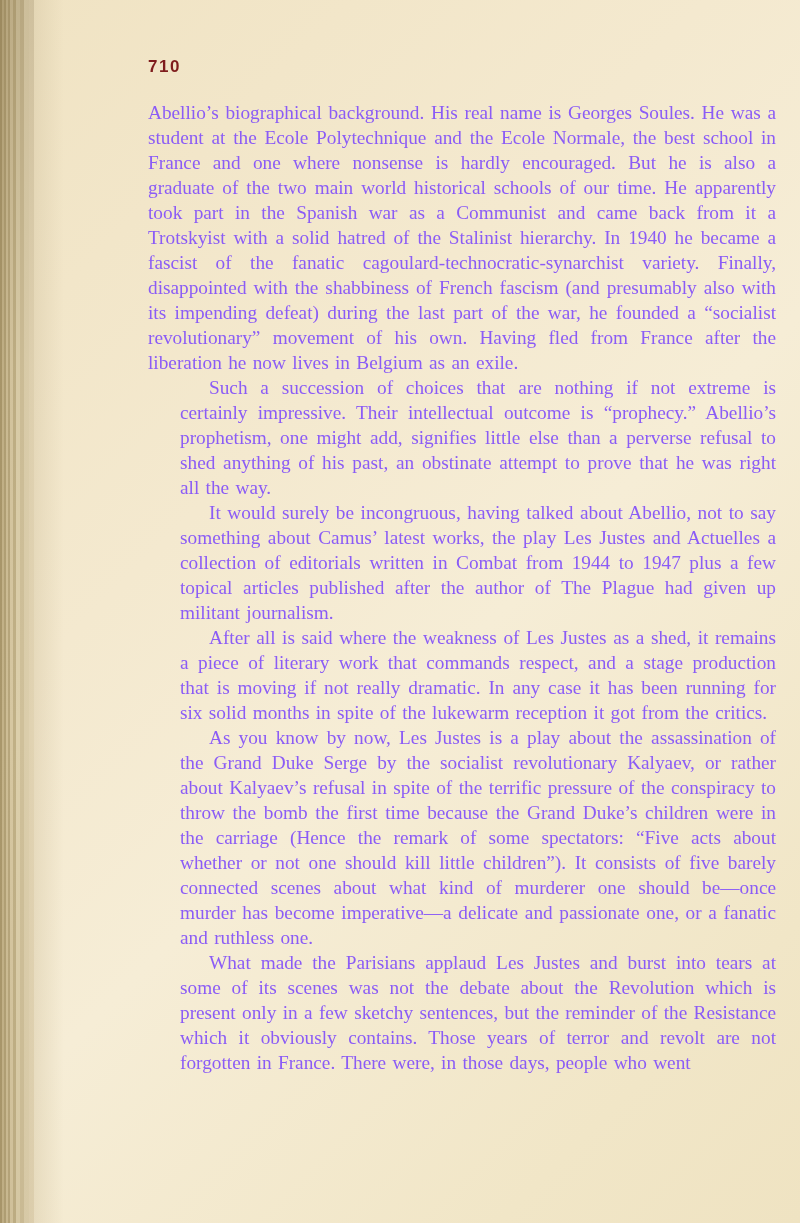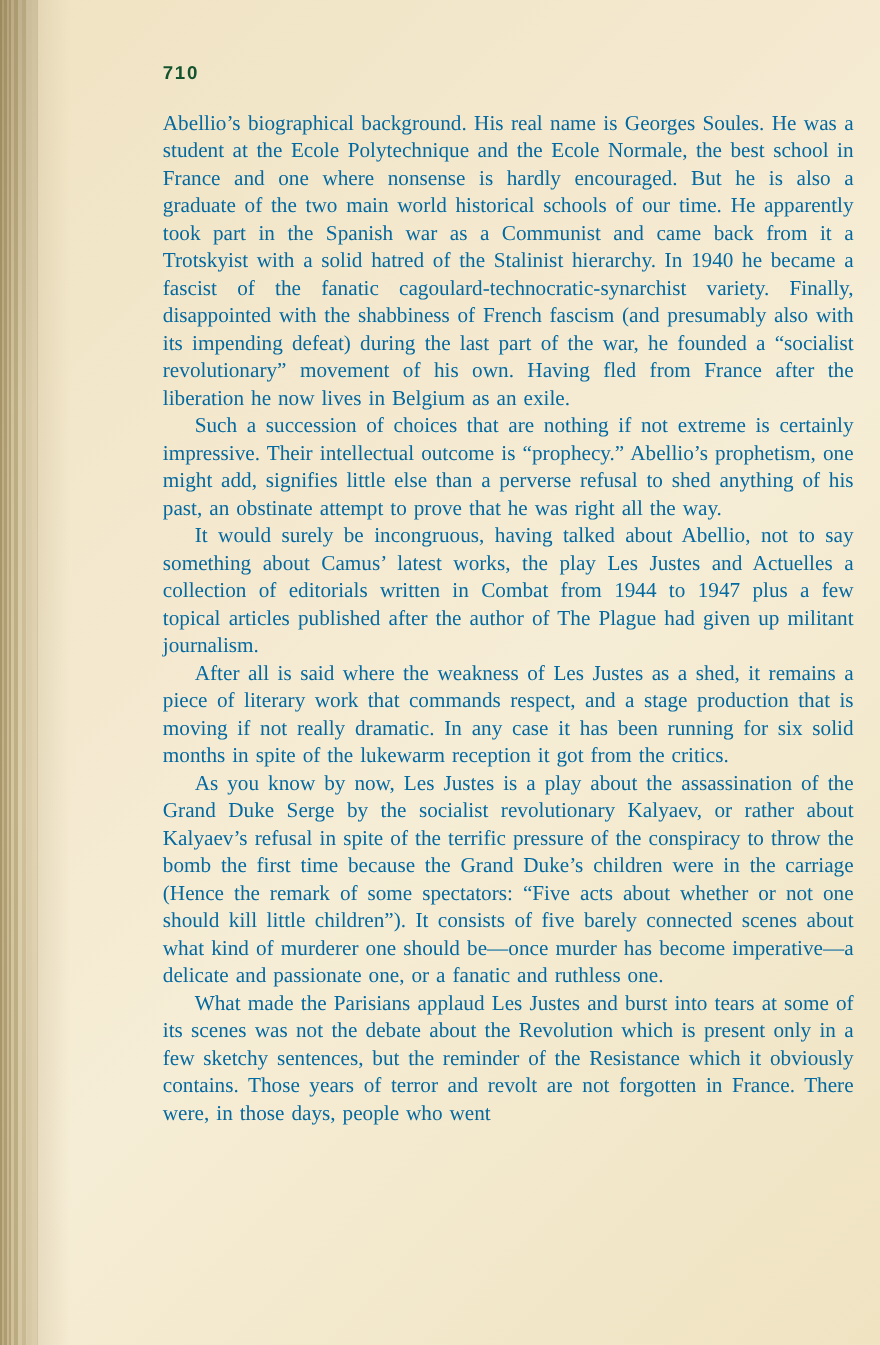--- a/index.html
+++ b/index.html
@@ -46,44 +46,45 @@
     left: 148px;
     top: 57px;
     width: 628px;
   }
   .running-head {
     display: flex;
     justify-content: space-between;
     align-items: baseline;
     font-family: "Liberation Sans", sans-serif;
     font-weight: 700;
-    color: #14532d;
+    color: #7f1d1d;
   }
   .page-number {
     font-size: 17px;
     letter-spacing: 1.5px;
   }
   .journal-title {
     font-size: 15.5px;
     letter-spacing: 4.5px;
     word-spacing: 9px;
   }
   .article {
     margin-top: 23px;
-    color: #0369a1;
+    color: #8b5cf6;
     font-size: 19.3px;
     line-height: 25px;
     text-align: justify;
   }
   .article p {
     margin: 0;
     word-spacing: 1.5px;
   }
   .article p.indent {
     text-indent: 29px;
+    margin-left: 32px;
   }
   .it {
   }
 </style>
 </head>
 <body>
 
 <div class="spine"></div>
 <div class="spine-fade"></div>
 

